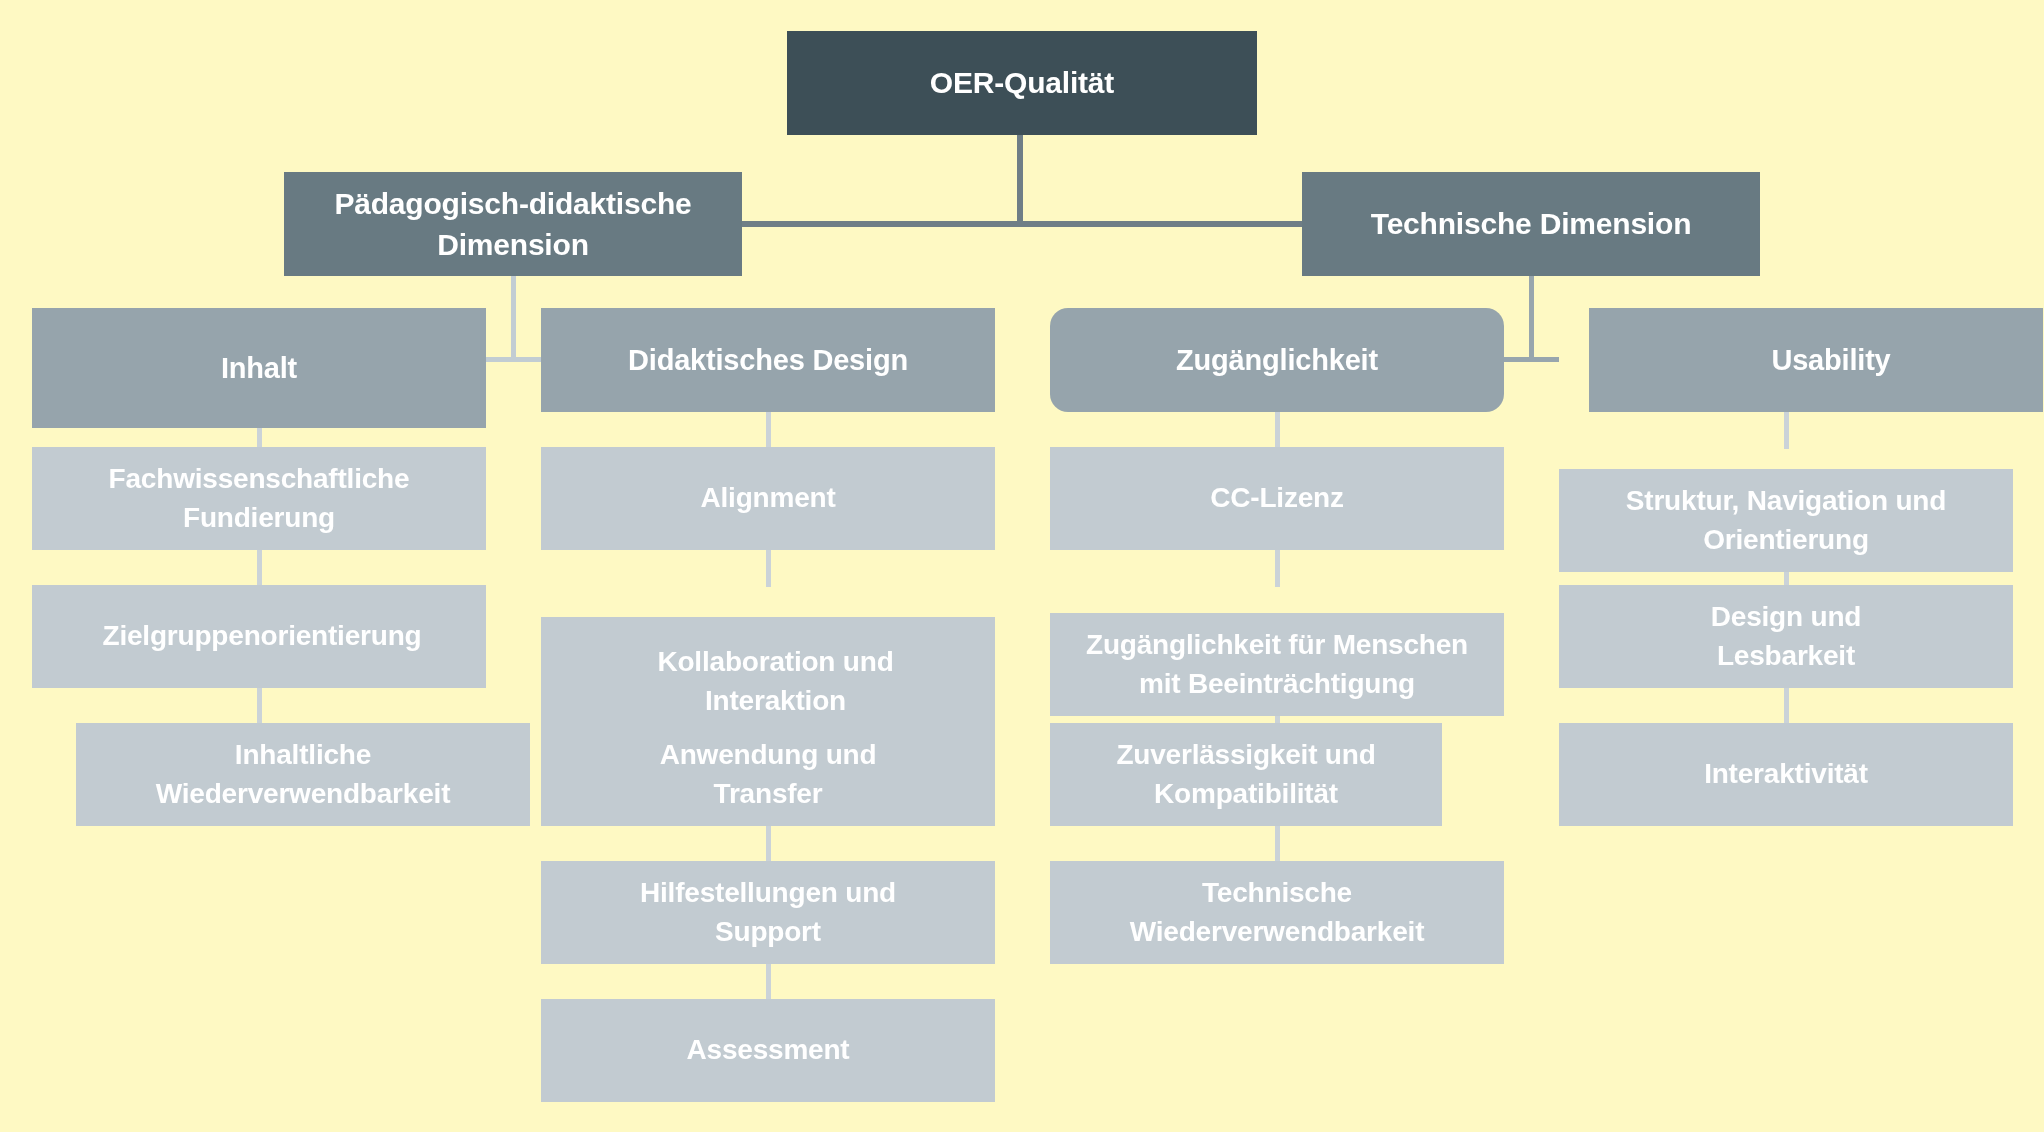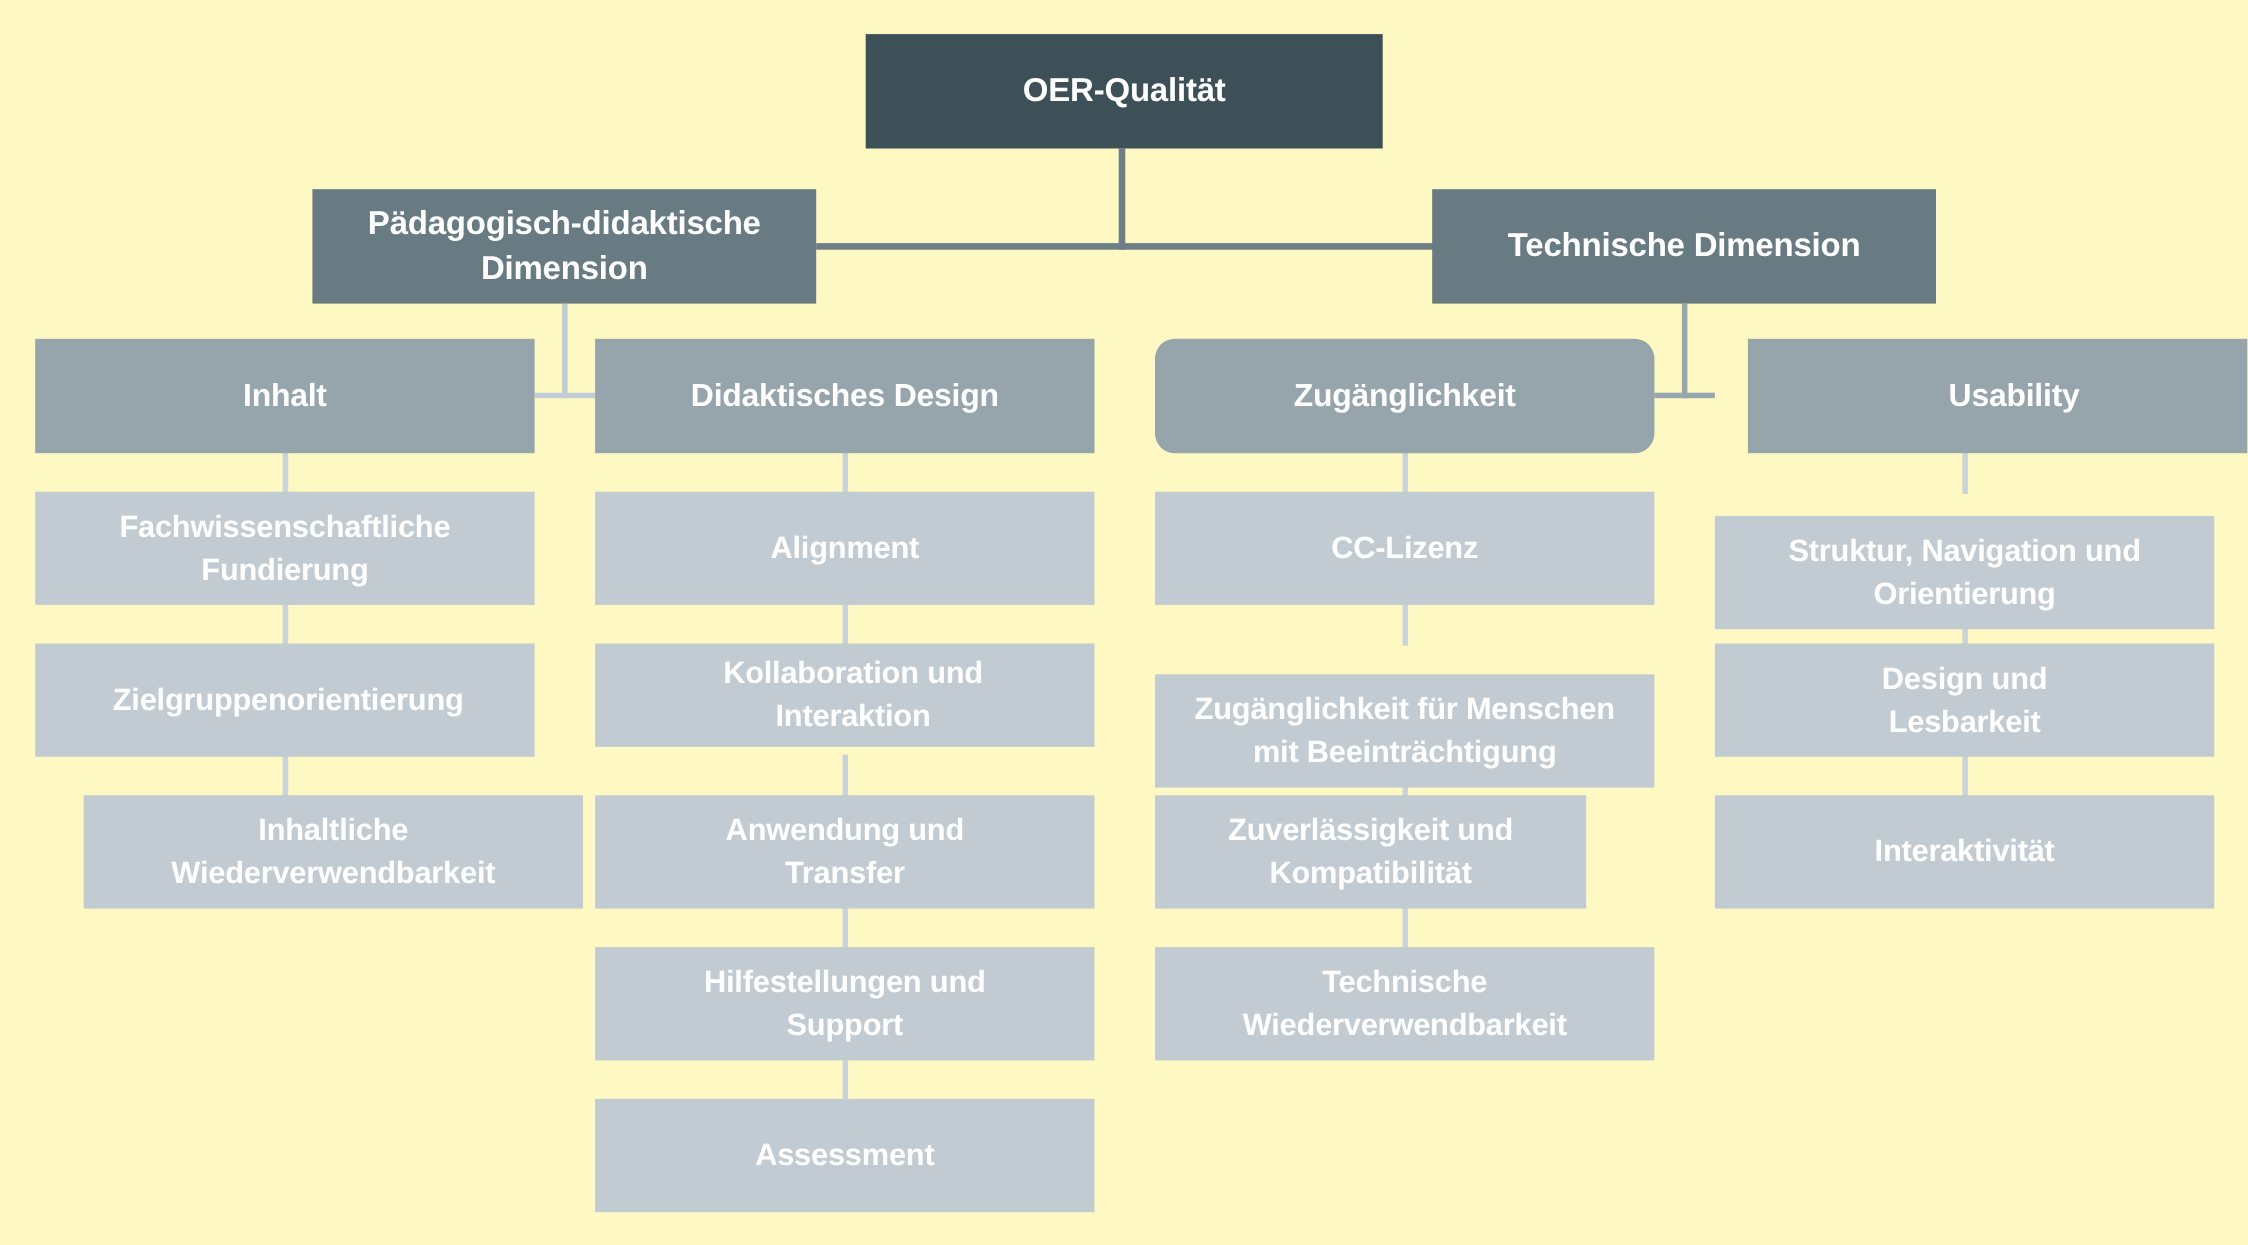--- a/index.html
+++ b/index.html
@@ -71,33 +71,33 @@
   <div class="line xlight" style="left:1784px; top:410px; width:5px; height:39px;"></div>
   <div class="line xlight" style="left:1784px; top:548px; width:5px; height:39px;"></div>
   <div class="line xlight" style="left:1784px; top:686px; width:5px; height:39px;"></div>
 
   <div class="box lvl1" style="left:787px; top:31px; width:470px; height:104px;">OER-Qualität</div>
 
   <div class="box lvl2" style="left:284px; top:172px; width:458px; height:104px;">Pädagogisch-didaktische
 Dimension</div>
   <div class="box lvl2" style="left:1302px; top:172px; width:458px; height:104px;">Technische Dimension</div>
 
-  <div class="box lvl3" style="left:32px; top:308px; width:454px; height:104px;">Inhalt</div>
+  <div class="box lvl3" style="left:32px; top:308px; width:454px; height:120px;">Inhalt</div>
   <div class="box lvl3" style="left:541px; top:308px; width:454px; height:104px;">Didaktisches Design</div>
   <div class="box lvl3" style="left:1050px; top:308px; width:454px; height:104px;border-radius:18px;">Zugänglichkeit</div>
   <div class="box lvl3" style="left:1589px; top:308px; width:454px; height:104px;padding-left:36px;">Usability</div>
 
   <div class="box lvl4" style="left:32px; top:447px; width:454px; height:103px;">Fachwissenschaftliche
 Fundierung</div>
   <div class="box lvl4" style="left:32px; top:585px; width:454px; height:103px;padding-left:12px;">Zielgruppenorientierung</div>
   <div class="box lvl4" style="left:32px; top:723px; width:454px; height:103px;margin-left:44px;">Inhaltliche
 Wiederverwendbarkeit</div>
 
   <div class="box lvl4" style="left:541px; top:447px; width:454px; height:103px;">Alignment</div>
-  <div class="box lvl4" style="left:541px; top:585px; width:454px; height:94px;padding-left:21px;">Kollaboration und
+  <div class="box lvl4" style="left:541px; top:617px; width:454px; height:129px;padding-left:21px;">Kollaboration und
 Interaktion</div>
   <div class="box lvl4" style="left:541px; top:723px; width:454px; height:103px;">Anwendung und
 Transfer</div>
   <div class="box lvl4" style="left:541px; top:861px; width:454px; height:103px;">Hilfestellungen und
 Support</div>
   <div class="box lvl4" style="left:541px; top:999px; width:454px; height:103px;">Assessment</div>
 
   <div class="box lvl4" style="left:1050px; top:447px; width:454px; height:103px;">CC-Lizenz</div>
   <div class="box lvl4" style="left:1050px; top:585px; width:454px; height:103px;margin-top:28px;">Zugänglichkeit für Menschen
 mit Beeinträchtigung</div>

